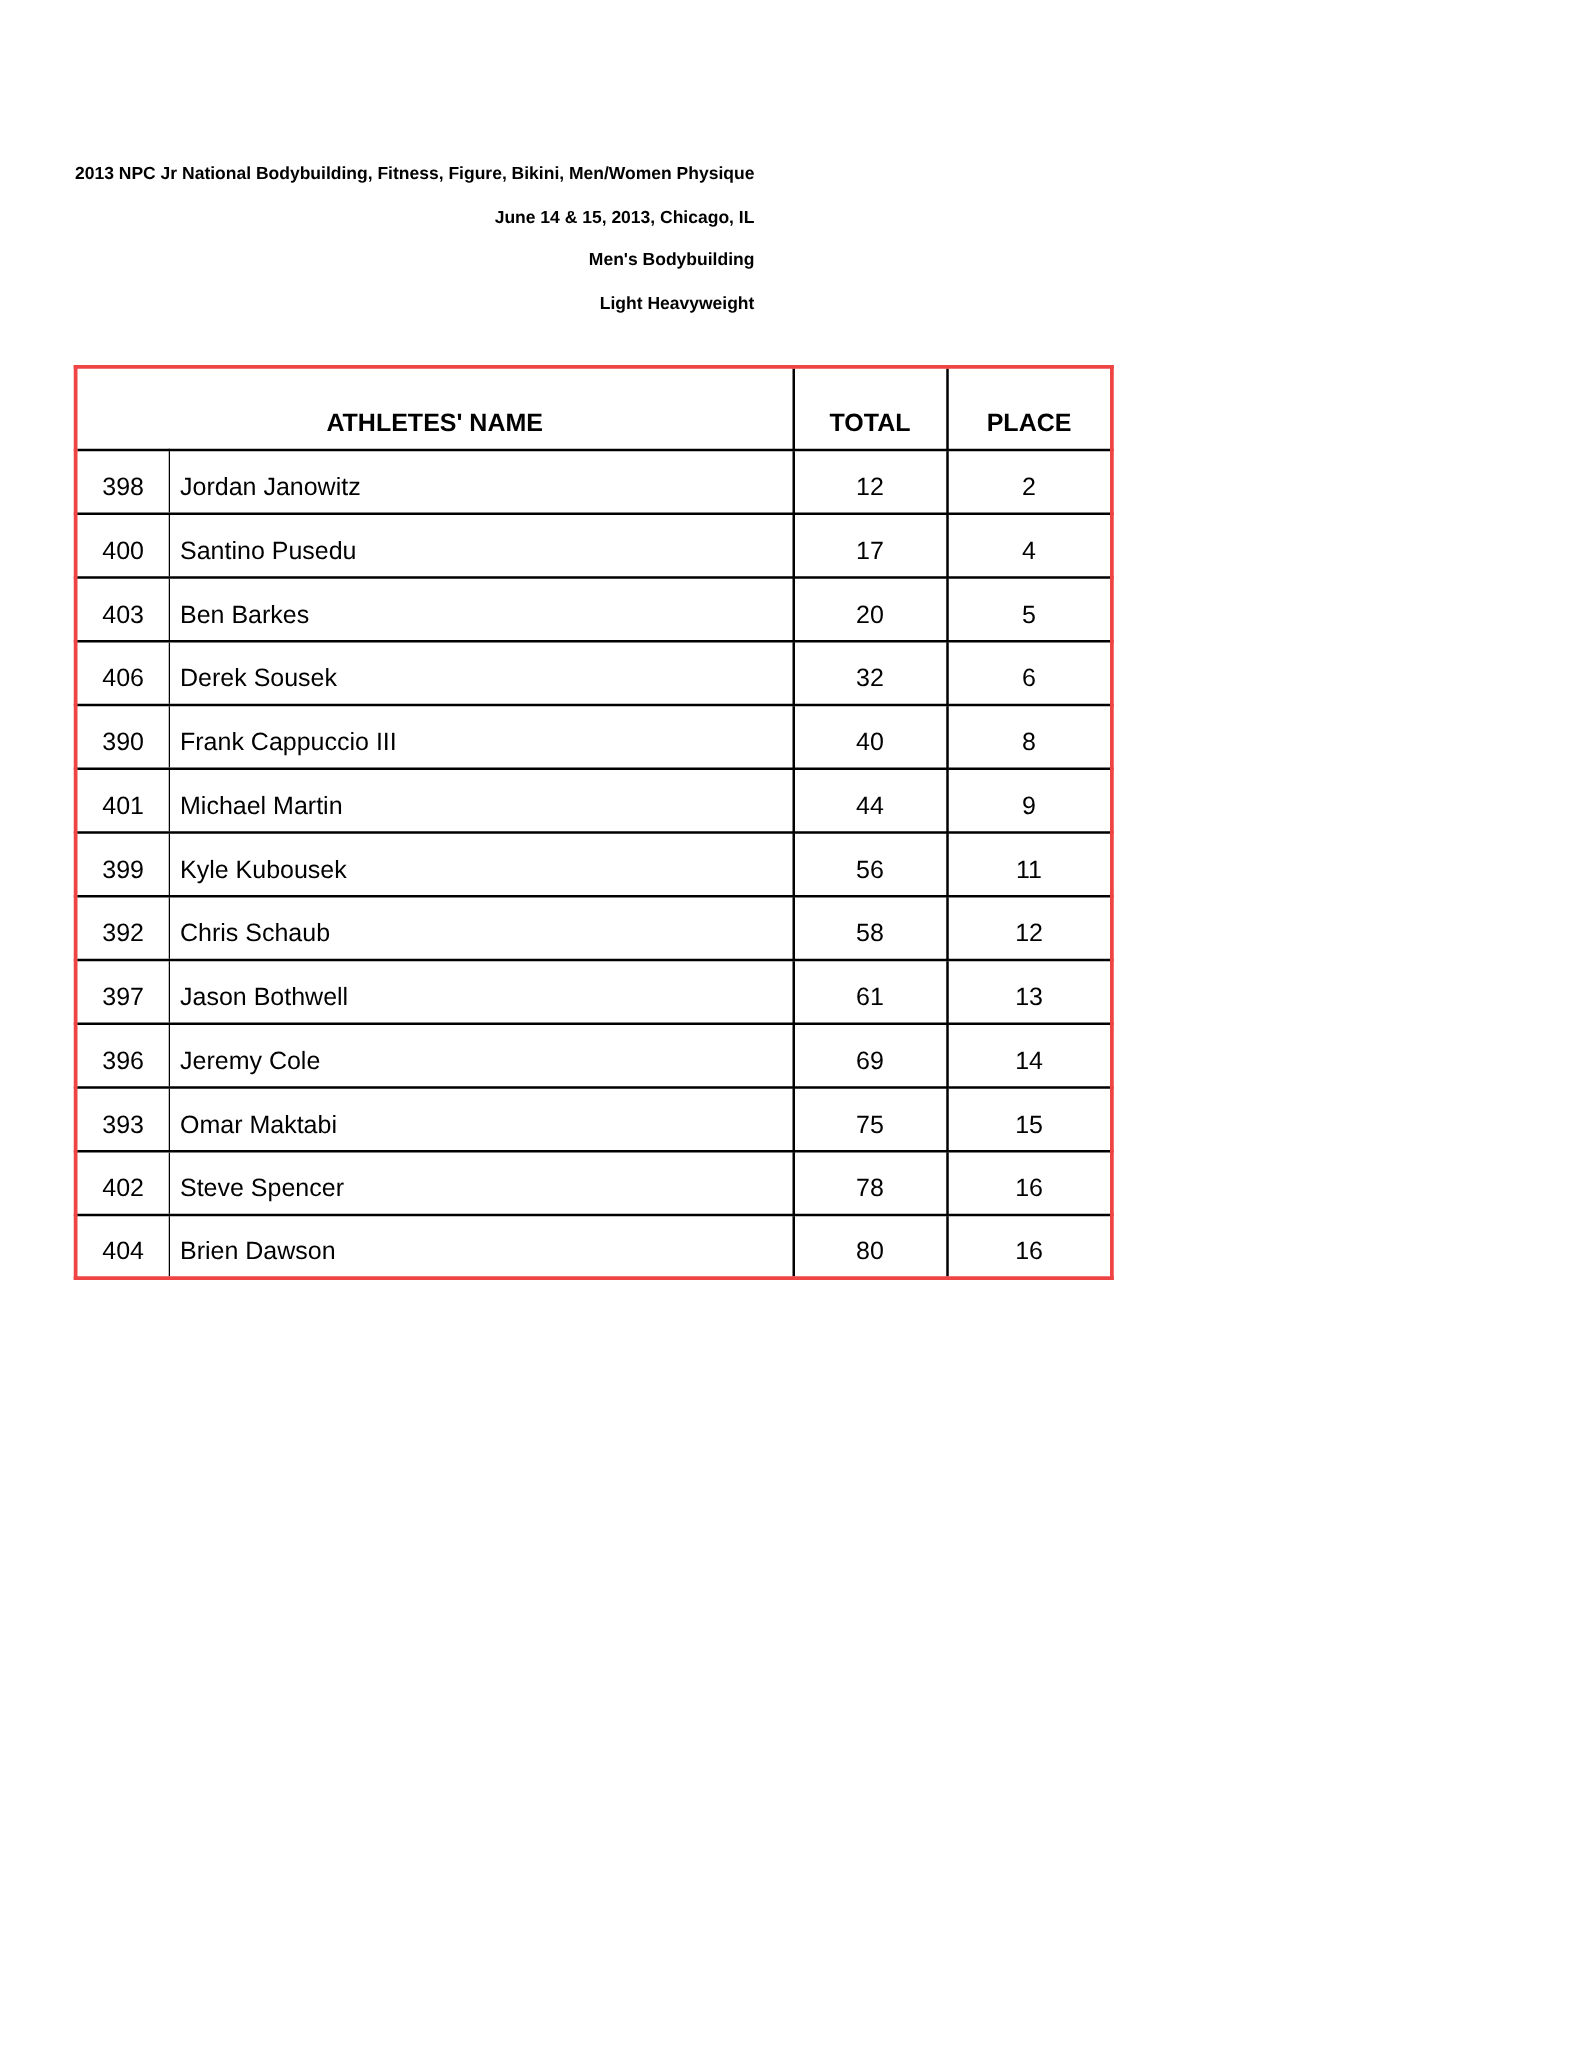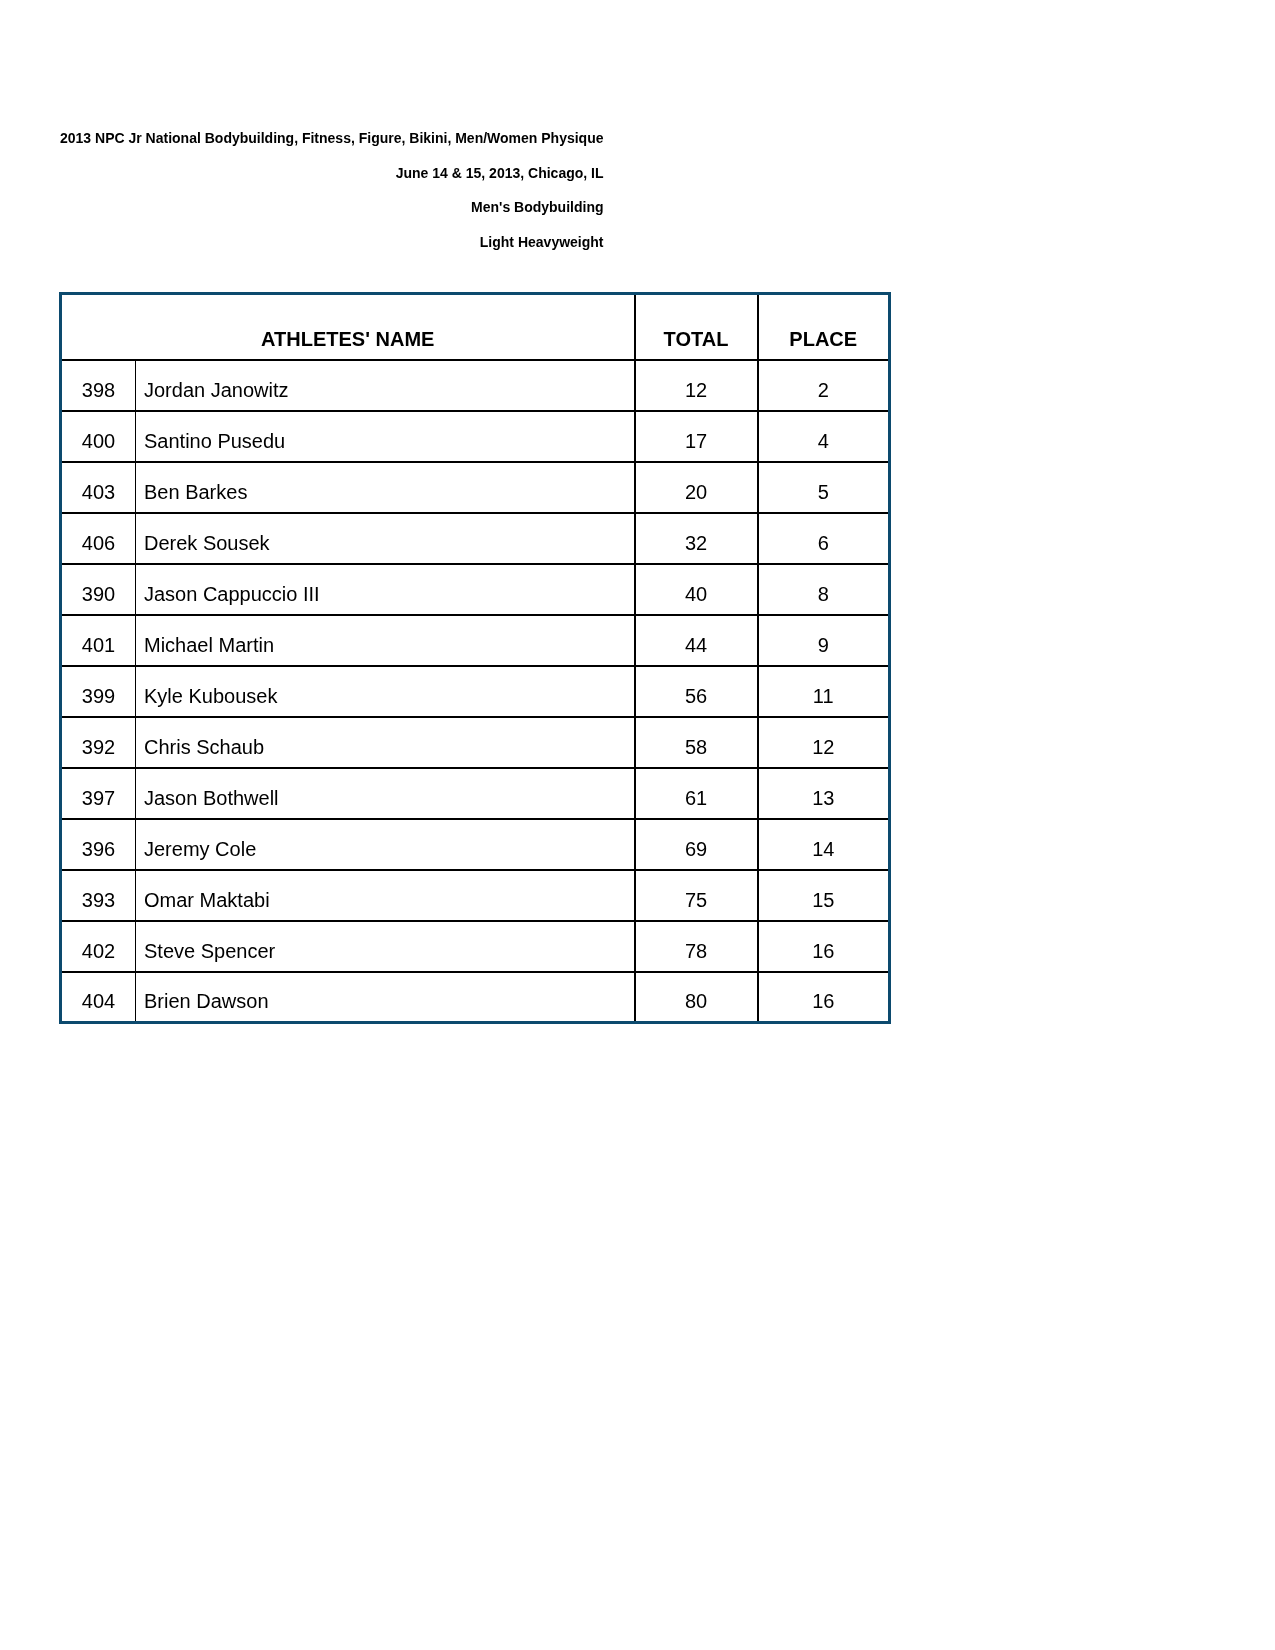--- a/index.html
+++ b/index.html
@@ -22,21 +22,21 @@
     line-height: 34.5px;
     white-space: nowrap;
     text-align: right;
   }
   table.results {
     position: absolute;
     left: 59px;
     top: 292px;
     border-collapse: collapse;
     table-layout: fixed;
-    border: 3px solid #0c4a6e;
+    border: 3px solid #ef4444;
   }
   .results th, .results td {
     border: 2px solid #000;
     vertical-align: bottom;
     font-size: 20px;
     padding: 0 0 8px 0;
     overflow: hidden;
     white-space: nowrap;
   }
   .results th {
@@ -98,21 +98,21 @@
     <td class="cell-place">5</td>
   </tr>
       <tr>
     <td class="cell-num">406</td>
     <td class="cell-name">Derek Sousek</td>
     <td class="cell-total">32</td>
     <td class="cell-place">6</td>
   </tr>
       <tr>
     <td class="cell-num">390</td>
-    <td class="cell-name">Jason Cappuccio III</td>
+    <td class="cell-name">Frank Cappuccio III</td>
     <td class="cell-total">40</td>
     <td class="cell-place">8</td>
   </tr>
       <tr>
     <td class="cell-num">401</td>
     <td class="cell-name">Michael Martin</td>
     <td class="cell-total">44</td>
     <td class="cell-place">9</td>
   </tr>
       <tr>

